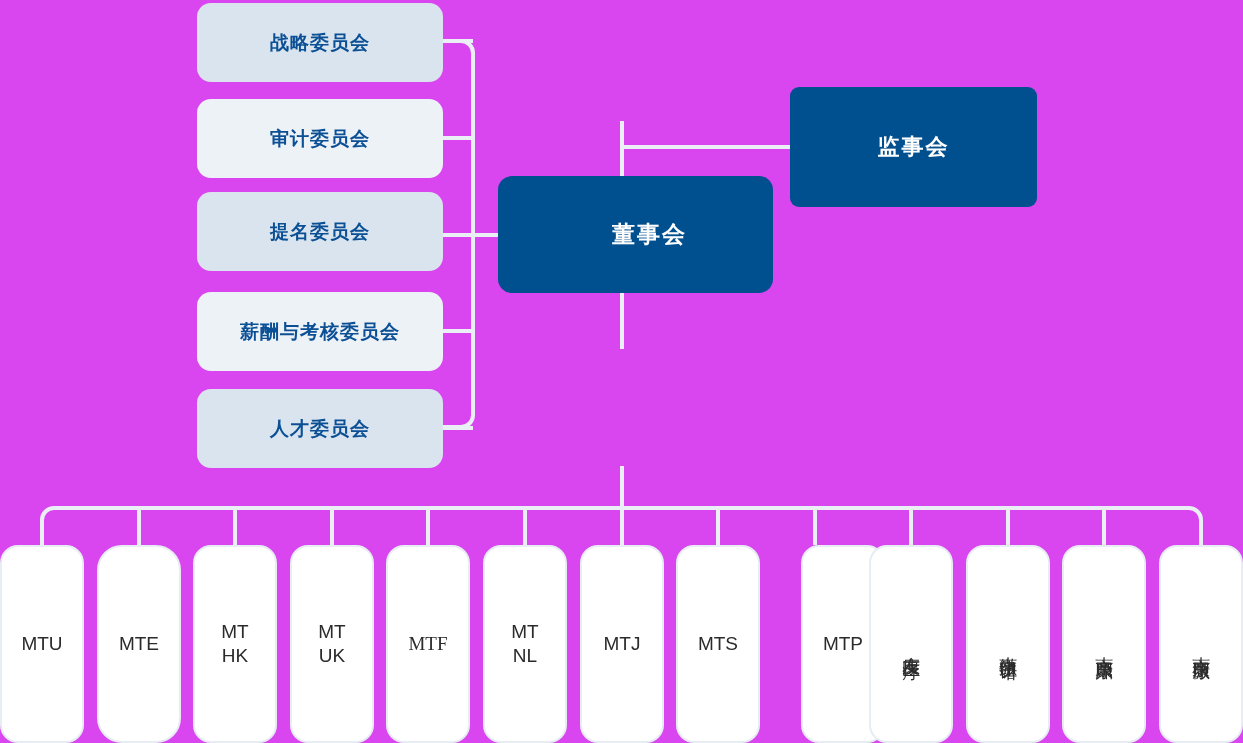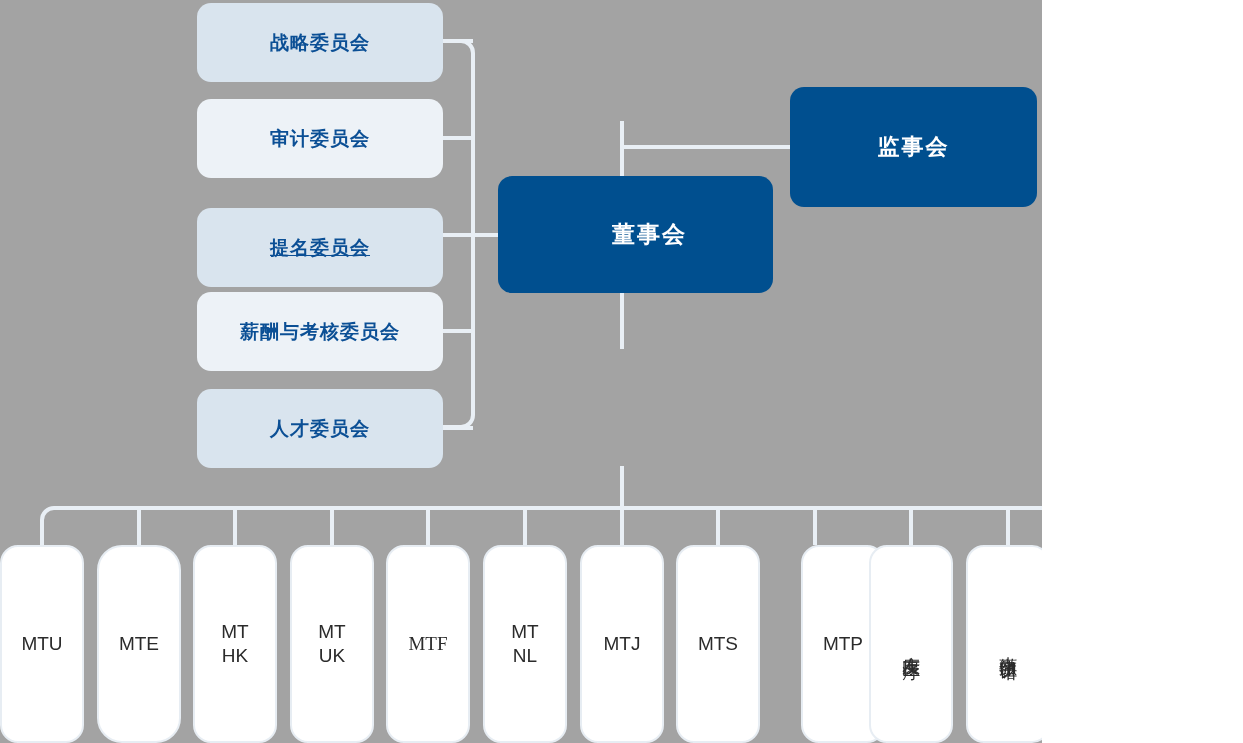--- a/index.html
+++ b/index.html
@@ -5,23 +5,23 @@
   html, body {
     margin: 0;
     padding: 0;
     background: #ffffff;
   }
   body {
     font-family: "Liberation Sans", "DejaVu Sans", sans-serif;
   }
   #org-chart {
     position: relative;
-    width: 1042px;
+    width: 1243px;
     height: 743px;
-    background: #a3a3a3;
+    background: #d946ef;
     overflow: hidden;
   }
   #wires {
     position: absolute;
     left: 0;
     top: 0;
     width: 1243px;
     height: 743px;
     pointer-events: none;
   }
@@ -37,21 +37,21 @@
     justify-content: center;
     font-size: 23px;
     font-weight: bold;
     letter-spacing: 2px;
     z-index: 3;
   }
   #box-shareholders { left: 498px; top: 3px;   width: 247px; height: 118px; }
   #box-board        { left: 498px; top: 176px; width: 247px; height: 117px; padding-left: 28px; }
   #box-management   { left: 498px; top: 349px; width: 247px; height: 117px; }
   #box-supervisors  { left: 790px; top: 87px;  width: 247px; height: 120px;
-                      font-size: 22px; }
+                      font-size: 22px; border-radius: 9px; }
 
   
   .committee {
     position: absolute;
     left: 197px;
     width: 246px;
     height: 79px;
     border-radius: 14px;
     display: flex;
     align-items: center;
@@ -144,21 +144,21 @@
     </g>
   </svg>
 
   <div id="committees">
       <div class="committee shade-a" style="top: 3px;">
         <span>战略委员会</span>
       </div>
       <div class="committee shade-b" style="top: 99px;">
         <span>审计委员会</span>
       </div>
-      <div class="committee shade-a" style="top: 208px; text-decoration: underline;">
+      <div class="committee shade-a" style="top: 192px;">
         <span>提名委员会</span>
       </div>
       <div class="committee shade-b" style="top: 292px;">
         <span>薪酬与考核委员会</span>
       </div>
       <div class="committee shade-a" style="top: 389px;">
         <span>人才委员会</span>
       </div>
     </div>
 

